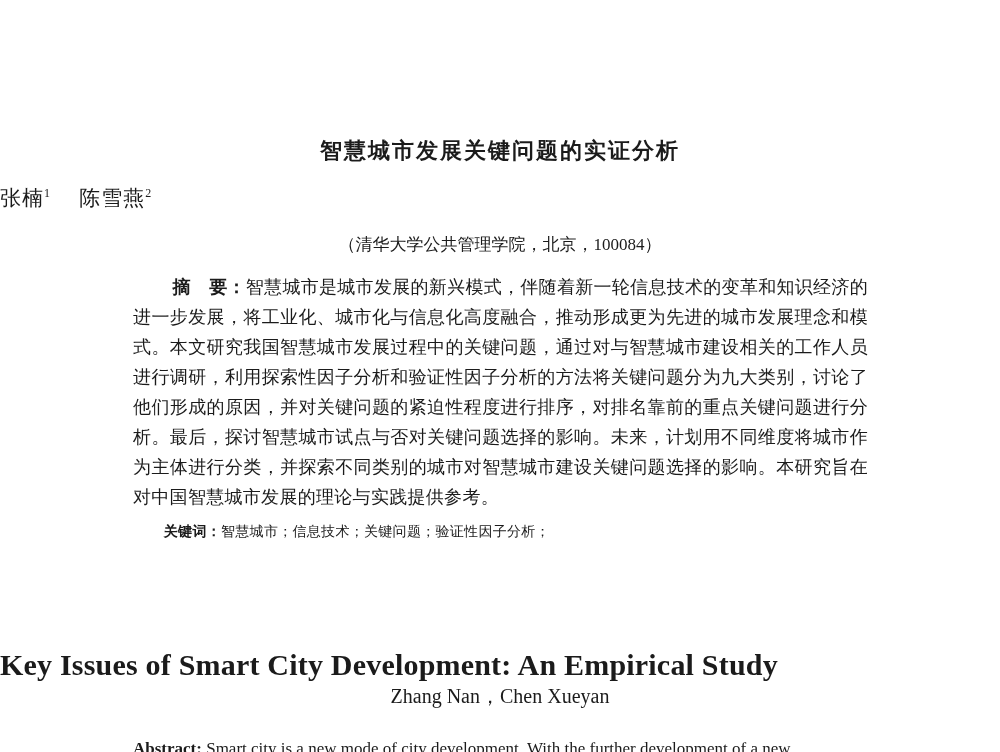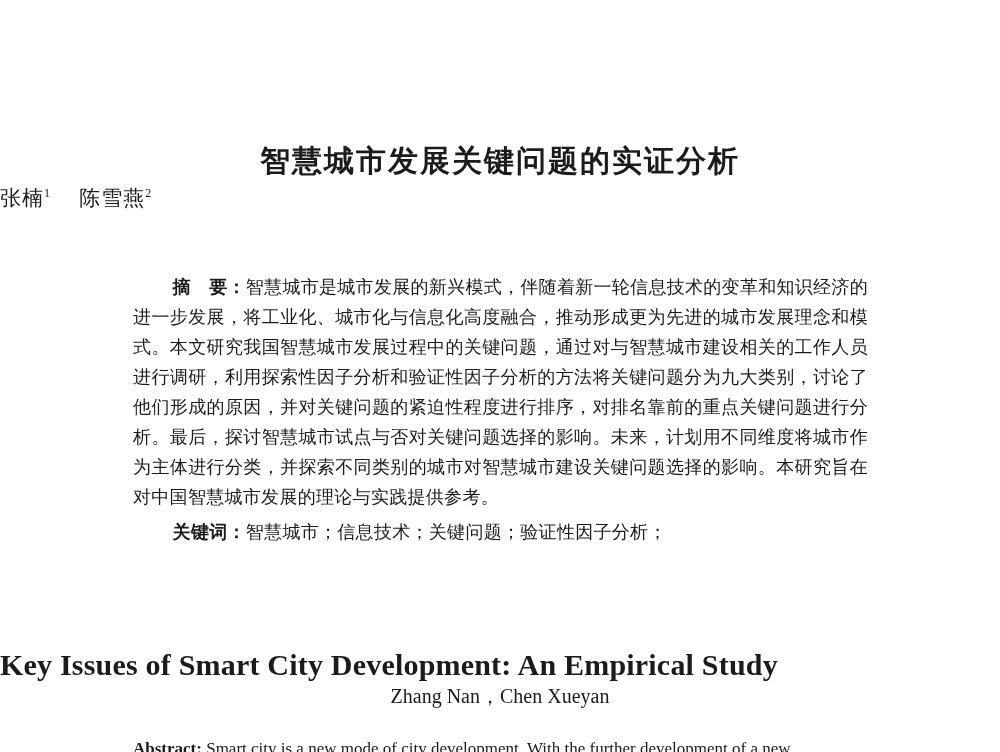--- a/index.html
+++ b/index.html
@@ -17,21 +17,21 @@
     font-family: "Liberation Serif", serif;
   }
   .title-cn {
     position: absolute;
     top: 121px;
     left: 0;
     width: 100%;
     text-align: center;
     font-family: "Liberation Sans", sans-serif;
     font-weight: bold;
-    font-size: 30px;
+    font-size: 22px;
     letter-spacing: 2px;
   }
   .authors-cn {
     position: absolute;
     top: 184px;
     left: 0;
     width: 100%;
     font-size: 21px;
     letter-spacing: 1px;
   }
@@ -59,21 +59,21 @@
     letter-spacing: 0.3px;
     text-align: justify;
     text-indent: 2.2em;
     margin: 0;
   }
   .keywords-cn {
     position: absolute;
     top: 517px;
     left: 133px;
     width: 735px;
-    font-size: 18px;
+    font-size: 14px;
     line-height: 30px;
     letter-spacing: 0.3px;
     text-indent: 2.2em;
     margin: 0;
   }
   .label-bold { font-weight: bold; margin-top: 6px; }
   .title-en {
     position: absolute;
     top: 623px;
     left: 0;
@@ -107,20 +107,21 @@
 
 <div class="page">
 
   <h1 class="title-cn">智慧城市发展关键问题的实证分析</h1>
 
   <div class="authors-cn">
     <span class="author"><span>张楠</span><sup>1</sup></span>
     <span class="author"><span>陈雪燕</span><sup>2</sup></span>
   </div>
 
+  <div class="affiliation-cn">（清华大学公共管理学院，北京，100084）</div>
 
   <p class="abstract-cn"><span class="label-bold">摘　要：</span><span>智慧城市是城市发展的新兴模式，伴随着新一轮信息技术的变革和知识经济的进一步发展，将工业化、城市化与信息化高度融合，推动形成更为先进的城市发展理念和模式。本文研究我国智慧城市发展过程中的关键问题，通过对与智慧城市建设相关的工作人员进行调研，利用探索性因子分析和验证性因子分析的方法将关键问题分为九大类别，讨论了他们形成的原因，并对关键问题的紧迫性程度进行排序，对排名靠前的重点关键问题进行分析。最后，探讨智慧城市试点与否对关键问题选择的影响。未来，计划用不同维度将城市作为主体进行分类，并探索不同类别的城市对智慧城市建设关键问题选择的影响。本研究旨在对中国智慧城市发展的理论与实践提供参考。</span></p>
 
   <p class="keywords-cn"><span class="label-bold">关键词：</span><span>智慧城市；信息技术；关键问题；验证性因子分析；</span></p>
 
   <h2 class="title-en">Key Issues of Smart City Development: An Empirical Study</h2>
 
   <div class="authors-en">Zhang Nan，Chen Xueyan</div>
 
   <p class="abstract-en"><span class="label-bold">Abstract:</span><span> </span><span>Smart city is a new mode of city development. With the further development of a new</span></p>

